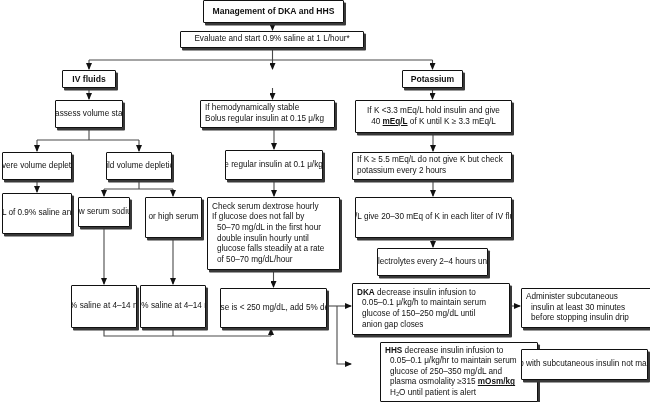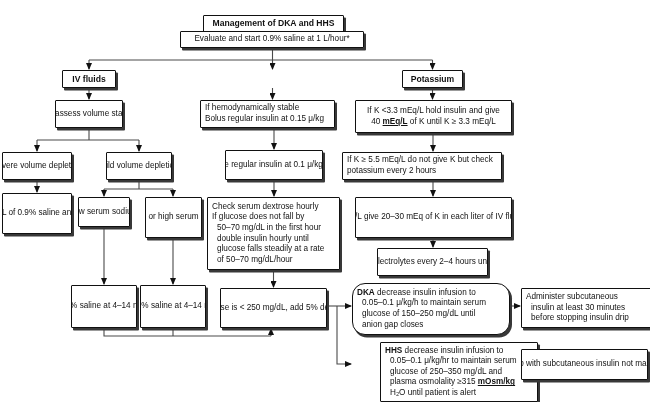--- a/index.html
+++ b/index.html
@@ -63,21 +63,21 @@
       <path marker-end="url(#ah)" d="M337,306 V364 H351"></path>
       <path marker-end="url(#ah)" d="M432.5,88 V99"></path>
       <path marker-end="url(#ah)" d="M433,133 V151"></path>
       <path marker-end="url(#ah)" d="M433,180 V196"></path>
       <path marker-end="url(#ah)" d="M433,238 V247"></path>
       <path marker-end="url(#ah)" d="M510,306 H520"></path>
       <path marker-end="url(#ah)" d="M510,364.5 H520"></path>
     </g>
   </svg>
 
-  <div class="box hdr" style="left:203px;top:15px;width:141px;height:17px;">
+  <div class="box hdr" style="left:203px;top:0;width:141px;height:23px;">
     <div>Management of DKA and HHS</div>
   </div>
   <div class="box" style="left:180px;top:31px;width:184px;height:17px;">
     <div>Evaluate and start 0.9% saline at 1 L/hour*</div>
   </div>
 
   <div class="box hdr" style="left:62px;top:70px;width:54px;height:18px;">
     <div>IV fluids</div>
   </div>
   <div class="box hdr" style="left:249px;top:70px;width:47px;height:18px;margin-top:39px;">
@@ -143,35 +143,35 @@
   <div class="box" style="left:220px;top:288px;width:107px;height:40px;">
     <div class="pre">When blood glucose is
 &lt; 250 mg/dL, add 5%
 dextrose to IV fluids</div>
   </div>
 
   <div class="box" style="left:355px;top:100px;width:157px;height:33px;">
     <div>If K &lt;3.3 mEq/L hold insulin and give</div>
     <div><span>40 </span><span class="bu">mEq/L</span><span> of K until K ≥ 3.3 mEq/L</span></div>
   </div>
-  <div class="box left" style="left:342px;top:152px;width:160px;height:28px;">
+  <div class="box left" style="left:352px;top:152px;width:160px;height:28px;">
     <div>If K ≥ 5.5 mEq/L do not give K but check</div>
     <div>potassium every 2 hours</div>
   </div>
   <div class="box" style="left:355px;top:197px;width:157px;height:41px;">
     <div class="pre">If K ≥ 3.3 mEq/L but &lt;5.5 mEq/L give
 20–30 mEq of K in each liter of IV
 fluid to maintain K of 4–5 mEq/L</div>
   </div>
   <div class="box" style="left:377px;top:248px;width:111px;height:28px;">
     <div class="pre">Check electrolytes every
 2–4 hours until stable</div>
   </div>
 
-  <div class="box left" style="left:352px;top:283px;width:158px;height:52px;border-radius:13px;">
+  <div class="box left" style="left:352px;top:283px;width:158px;height:52px;">
     <div><span class="b">DKA</span><span> decrease insulin infusion to</span></div>
     <div class="ind">0.05–0.1 μ/kg/h to maintain serum</div>
     <div class="ind">glucose of 150–250 mg/dL until</div>
     <div class="ind">anion gap closes</div>
   </div>
   <div class="box left" style="left:352px;top:342px;width:158px;height:60px;margin-left:28px;">
     <div><span class="b">HHS</span><span> decrease insulin infusion to</span></div>
     <div class="ind">0.05–0.1 μ/kg/hr to maintain serum</div>
     <div class="ind">glucose of 250–350 mg/dL and</div>
     <div class="ind"><span>plasma osmolality ≥315 </span><span class="bu">mOsm/kg</span></div>

